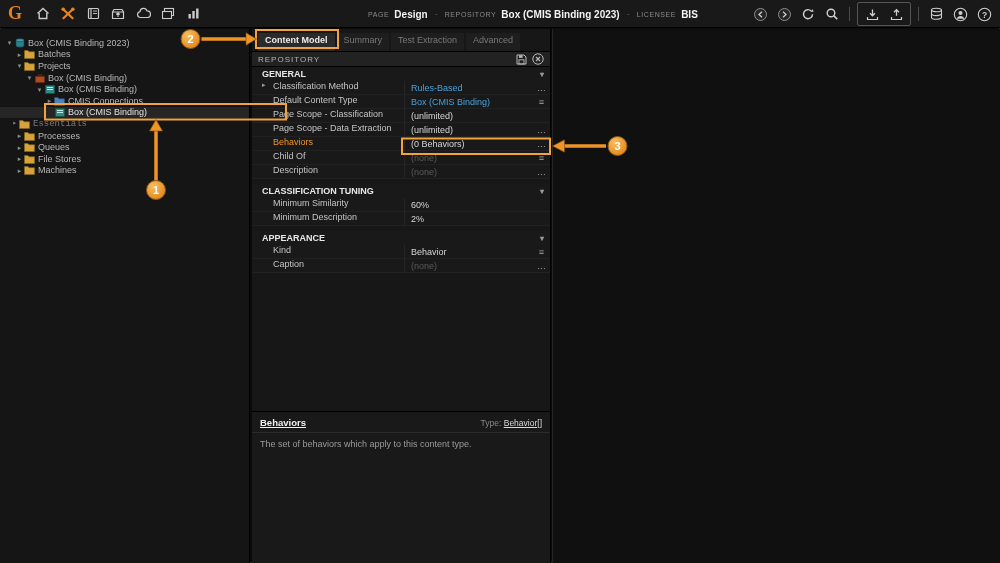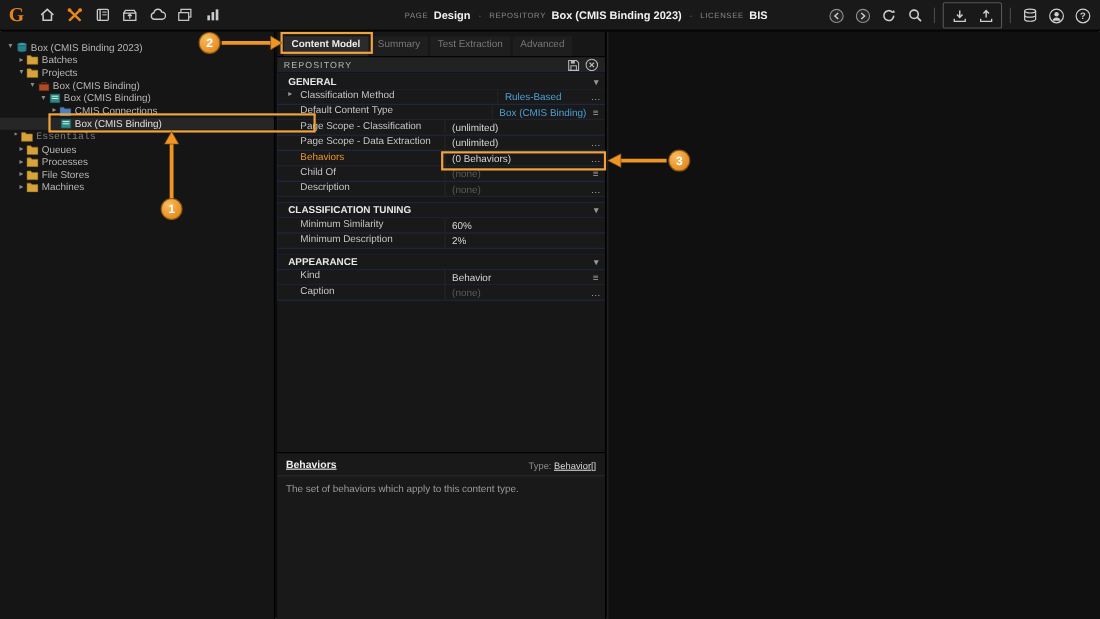--- a/index.html
+++ b/index.html
@@ -42,34 +42,34 @@
     background:#171717; border-right:1px solid #000; }
   .tabs { display:flex; gap:2px; padding:4px 0 0 6px; height:22px; }
   .tab { font-size:9px; padding:2px 7px 3px; background:#1e1e1e; color:#787878; white-space:nowrap; cursor:default; }
   .tab.active { background:#2b2b2b; color:#ececec; font-weight:bold; }
   .props-header { height:16px; background:#222; border-top:1px solid #000; border-bottom:1px solid #000;
     display:flex; align-items:center; padding:0 6px; gap:5px; }
   .props-title { font-size:8px; letter-spacing:1px; color:#b5b5b5; }
   .ph-spacer { flex:1; }
   .ph-icon { display:flex; align-items:center; }
 
-  .prop-grid { background:#1d4ed8; }
+  .prop-grid { background:#ef4444; }
   .section-header { height:14px; display:flex; align-items:center; padding:0 6px 0 10px;
     font-size:9px; font-weight:bold; color:#e8e8e8; background:#191919; }
   .section-header .chevron { margin-left:auto; color:#999; font-size:8px; }
   .section-gap { height:5px; background:#171717; }
   .prop-row { height:14px; display:flex; align-items:stretch; font-size:9px;
     background:#191919; border-bottom:1px solid rgba(255,255,255,0.035); }
   .cell-label { width:152px; display:flex; align-items:flex-start; padding-left:10px; }
   .row-expander { width:11px; flex:none; font-size:7px; color:#999; }
   .prop-label { color:#c4c4c4; white-space:nowrap; }
   .prop-label.orange { color:#ef9426; }
   .cell-value { flex:1; display:flex; align-items:center; padding-left:6px;
     border-left:1px solid #262626; color:#d6d6d6; white-space:nowrap; }
-  .cell-value.link { color:#4aa0d8;margin-left:48px; }
+  .cell-value.link { color:#4aa0d8; }
   .cell-value.dim { color:#5a5a5a; }
   .cell-trailing { width:17px; flex:none; display:flex; align-items:center; justify-content:center;
     color:#a8a8a8; font-size:9px; }
 
   .description-panel { position:absolute; left:0; right:0; top:382px; bottom:0;
     border-top:1px solid #000; background:#191919; }
   .desc-title-row { display:flex; align-items:center; padding:5px 8px 4px; border-bottom:1px solid #2b2b2b; }
   .desc-title { font-size:9.5px; font-weight:bold; color:#f0f0f0; text-decoration:underline; }
   .desc-type { margin-left:auto; font-size:8.5px; color:#8a8a8a; }
   .type-link { color:#d8d8d8; text-decoration:underline; }
@@ -300,30 +300,30 @@
         </span>
         <span class="tree-label">Essentials</span>
       </div>
       <div class="tree-row" style="padding-left: 15px;">
         <span class="expander">▸</span>
         <span class="tree-icon">
           <svg width="11" height="10" viewBox="0 0 11 10">
             <path d="M0.5 9.5 V1.5 H4 L5 2.8 H10.5 V9.5 Z" fill="#d8a23b" stroke="#8a6a1e" stroke-width="0.6"></path>
           </svg>
         </span>
+        <span class="tree-label">Processes</span>
+      </div>
+      <div class="tree-row" style="padding-left: 15px;">
+        <span class="expander">▸</span>
+        <span class="tree-icon">
+          <svg width="11" height="10" viewBox="0 0 11 10">
+            <path d="M0.5 9.5 V1.5 H4 L5 2.8 H10.5 V9.5 Z" fill="#d8a23b" stroke="#8a6a1e" stroke-width="0.6"></path>
+          </svg>
+        </span>
         <span class="tree-label">Queues</span>
-      </div>
-      <div class="tree-row" style="padding-left: 15px;">
-        <span class="expander">▸</span>
-        <span class="tree-icon">
-          <svg width="11" height="10" viewBox="0 0 11 10">
-            <path d="M0.5 9.5 V1.5 H4 L5 2.8 H10.5 V9.5 Z" fill="#d8a23b" stroke="#8a6a1e" stroke-width="0.6"></path>
-          </svg>
-        </span>
-        <span class="tree-label">Processes</span>
       </div>
       <div class="tree-row" style="padding-left: 15px;">
         <span class="expander">▸</span>
         <span class="tree-icon">
           <svg width="11" height="10" viewBox="0 0 11 10">
             <path d="M0.5 9.5 V1.5 H4 L5 2.8 H10.5 V9.5 Z" fill="#d8a23b" stroke="#8a6a1e" stroke-width="0.6"></path>
           </svg>
         </span>
         <span class="tree-label">File Stores</span>
       </div>

